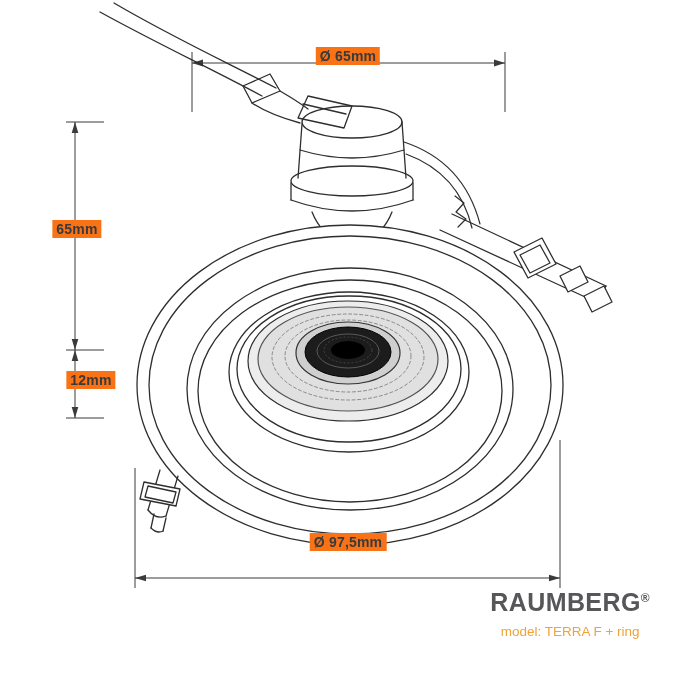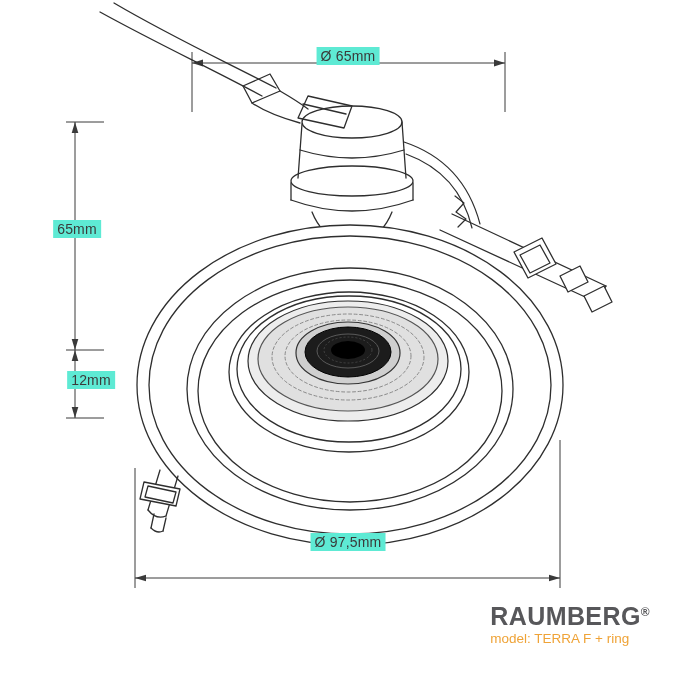--- a/index.html
+++ b/index.html
@@ -3,27 +3,27 @@
 <meta charset="utf-8">
 <style>
   html,body{margin:0;padding:0;background:#fff;}
   .canvas{
     position:relative;width:700px;height:700px;background:#ffffff;
     font-family:"Liberation Sans",sans-serif;overflow:hidden;
   }
   .canvas svg{position:absolute;left:0;top:0;}
   .dim-label{
     position:absolute;transform:translate(-50%,-50%);
-    font-size:14px;color:#3a3a3a;background:#5eead4;padding:1px 4px;
-    white-space:nowrap;letter-spacing:0.2px;
+    font-size:14px;color:#3a3a3a;background:#f97316;padding:1px 4px;
+    white-space:nowrap;letter-spacing:0.2px;font-weight:bold;
   }
-  .brand{position:absolute;right:50px;top:602px;text-align:left;line-height:1.15;}
+  .brand{position:absolute;right:50px;top:588px;text-align:center;line-height:1.15;}
   .brand-name{font-size:25px;font-weight:bold;color:#57575a;letter-spacing:0.4px;}
   .brand-name sup{font-size:12px;font-weight:bold;}
-  .brand-model{font-size:13.5px;color:#efa337;margin-top:0;}
+  .brand-model{font-size:13.5px;color:#efa337;margin-top:7px;}
 </style>
 </head>
 <body>
 
 <div class="canvas">
 
   <svg width="700" height="700" viewBox="0 0 700 700">
 
     <g stroke="#3a3a3a" stroke-width="1" fill="none">
 

